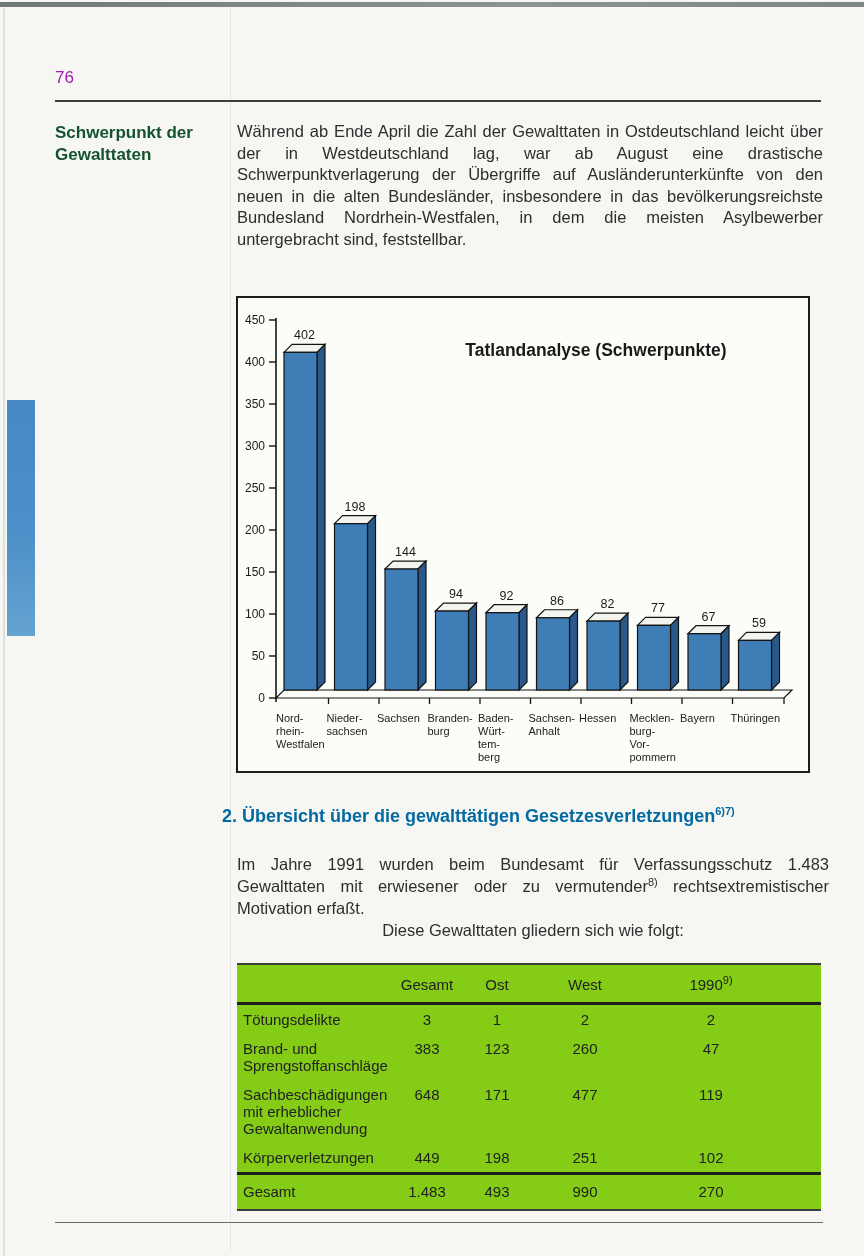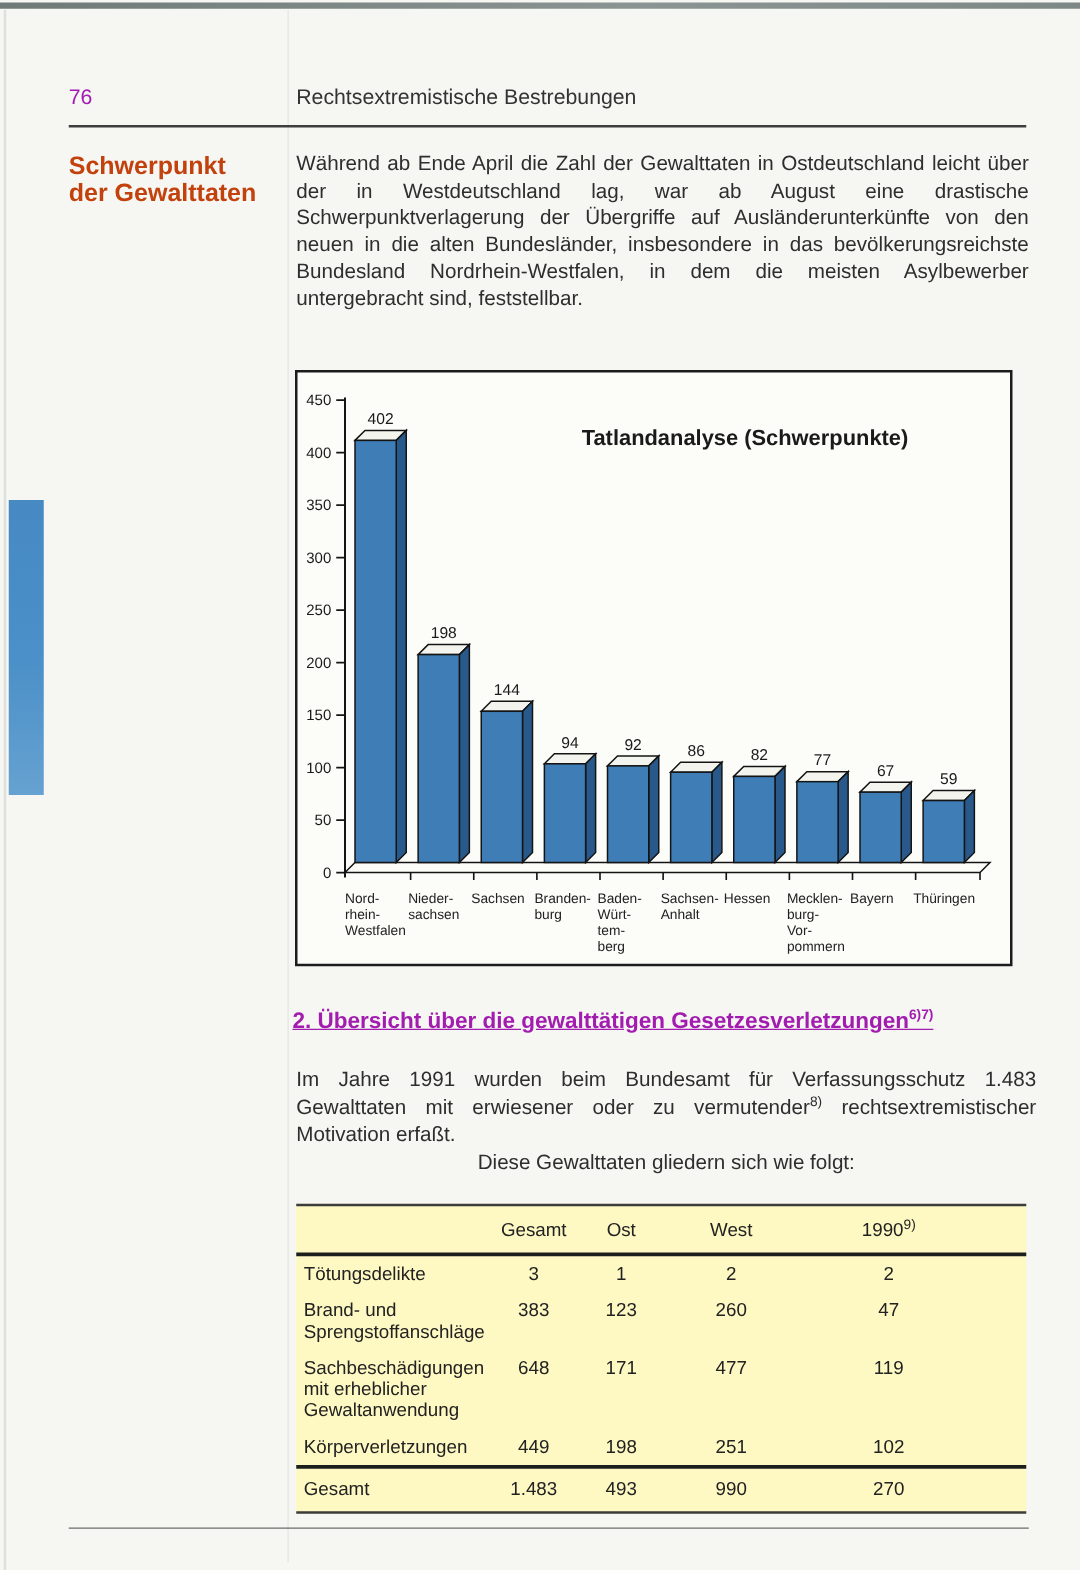--- a/index.html
+++ b/index.html
@@ -14,42 +14,42 @@
   .gutter-line { position:absolute; left:230px; top:8px; width:1px; height:1242px;
     background:rgba(90,95,95,0.10); }
   .left-edge-line { position:absolute; left:3px; top:8px; width:2px; height:1248px;
     background:rgba(120,125,125,0.18); }
 
   .page-number { position:absolute; left:55px; top:68px; font-size:17px; color:#a21caf; }
   .running-title { position:absolute; left:237px; top:68px; font-size:17px; color:#333; }
   .header-rule { position:absolute; left:55px; top:100px; width:766px; height:2px; background:#3c3f3e; }
 
   .margin-note { position:absolute; left:55px; top:122px; width:155px;
-    font-size:20px; font-weight:bold; color:#c2410c; line-height:22px; }
+    font-size:17px; font-weight:bold; color:#14532d; line-height:22px; }
 
   .intro-paragraph { position:absolute; left:237px; top:121px; width:586px;
     font-size:16.5px; line-height:21.6px; text-align:justify; color:#2e2e2e; }
 
   .blue-tab { position:absolute; left:7px; top:400px; width:28px; height:236px;
     background:linear-gradient(180deg,#4689c3 0%, #4b90c8 55%, #66a2d1 100%); }
 
   .chart-figure { position:absolute; left:236px; top:296px; width:574px; height:477px;
     background:#fcfcf9; border:2px solid #1c1c1c; }
   .chart-figure svg { display:block; }
 
-  .section-heading { position:absolute; left:234px; top:806px; width:600px;
-    font-size:18px; font-weight:bold; color:#a21caf;text-decoration:underline; }
+  .section-heading { position:absolute; left:222px; top:806px; width:600px;
+    font-size:18px; font-weight:bold; color:#0369a1; }
   .section-heading sup, .para sup, .t-head sup { font-size:11px; vertical-align:super; line-height:0; }
 
   .para { position:absolute; left:237px; top:853px; width:592px;
     font-size:16.5px; line-height:22px; text-align:justify; color:#2e2e2e; }
   .para .line2 { text-align:center; }
 
   .vtable { position:absolute; left:237px; top:963px; width:584px;
-    background:#fef9c3; font-size:15px; color:#222; }
+    background:#84cc16; font-size:15px; color:#222; }
   .t-rule-thin  { height:2px; background:#3a3d3c; }
   .t-rule-thick { height:3px; background:#1d1f1e; }
   .t-row { display:grid; grid-template-columns:152px 76px 64px 112px 140px auto; }
   .t-row .cell { padding:6px 0; line-height:17px; }
   .t-row .cell.label { padding-left:6px; }
   .t-row .cell.num { text-align:center; vertical-align:top; }
   .t-head .cell { padding:11px 0 9px 0; }
   .t-total .cell { padding:8px 0 9px 0; }
 
   .footer-rule { position:absolute; left:55px; top:1222px; width:768px; height:1px; background:#6a6d6c; }
@@ -57,21 +57,20 @@
 </head>
 <body>
 
 <div class="page">
 
   <div class="scan-top-edge"></div>
   <div class="left-edge-line"></div>
   <div class="gutter-line"></div>
 
   <div class="page-number">76</div>
-  <div class="running-title">Rechtsextremistische Bestrebungen</div>
   <div class="header-rule"></div>
 
   <div class="margin-note">Schwerpunkt der Gewalttaten</div>
 
   <div class="intro-paragraph">Während ab Ende April die Zahl der Gewalttaten in Ostdeutschland leicht über der in Westdeutschland lag, war ab August eine drastische Schwerpunktverlagerung der Übergriffe auf Ausländerunterkünfte von den neuen in die alten Bundesländer, insbesondere in das bevölkerungsreichste Bundesland Nordrhein-Westfalen, in dem die meisten Asylbewerber untergebracht sind, feststellbar.</div>
 
   <div class="blue-tab"></div>
 
   <div class="chart-figure">
     <svg id="chart-svg" width="570" height="473" viewBox="0 0 570 473">

